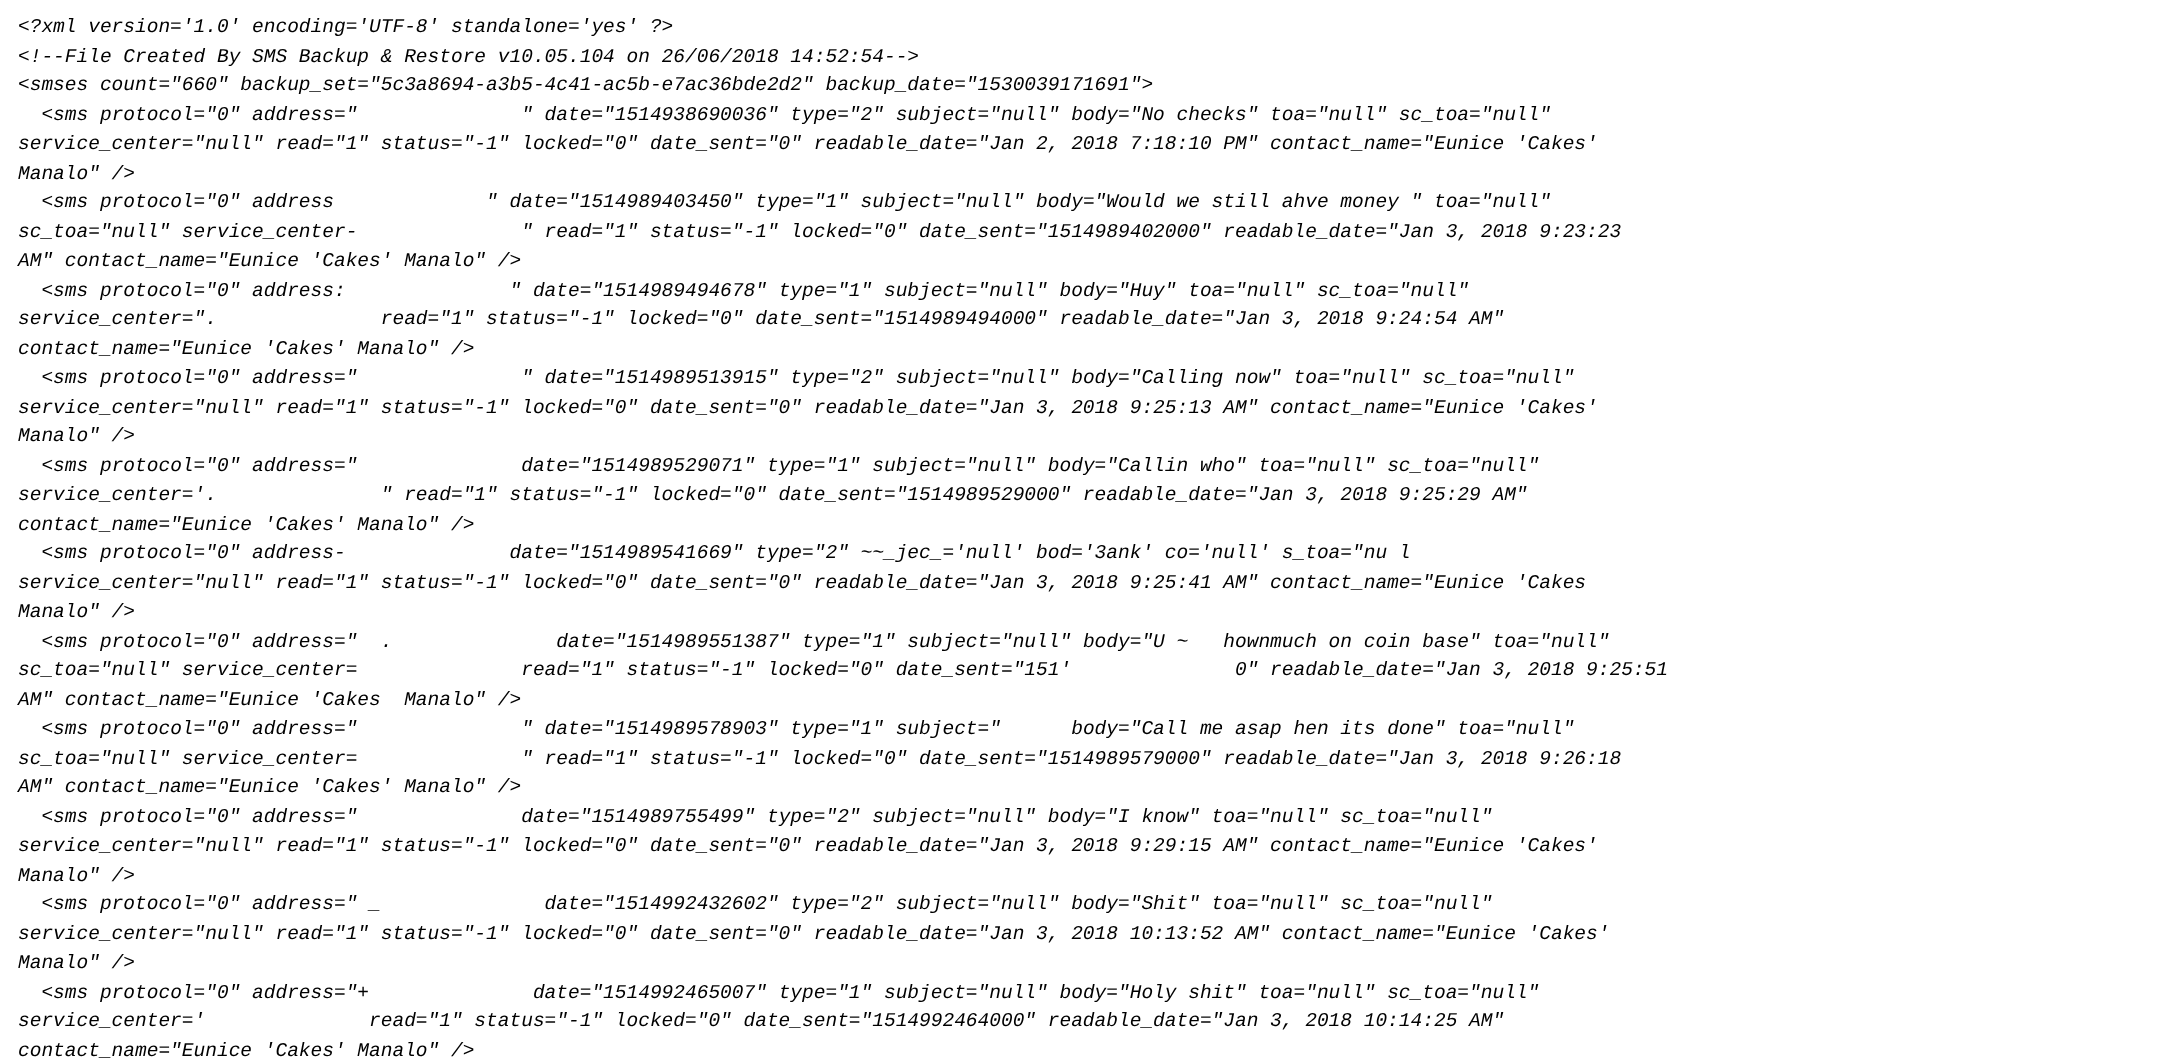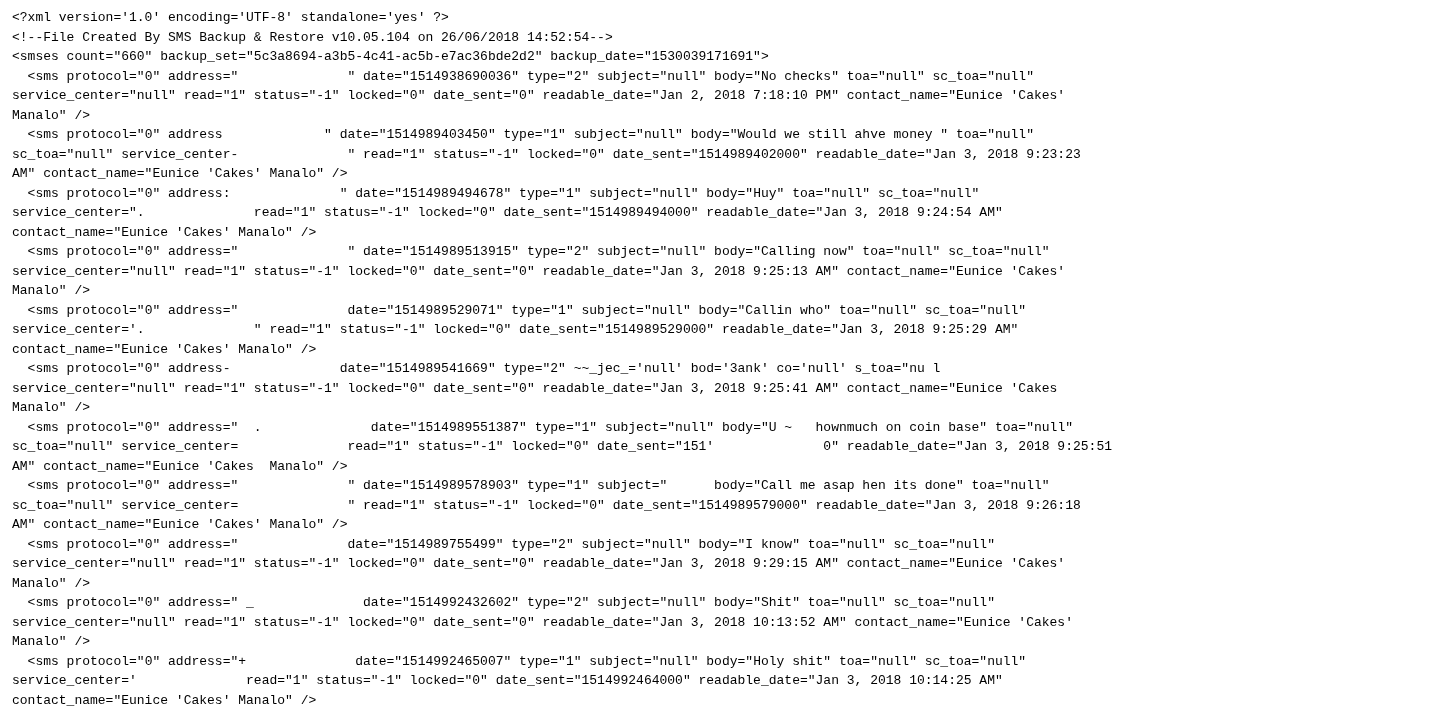--- a/index.html
+++ b/index.html
@@ -14,20 +14,21 @@
       color: #000000;
       padding: 8px 12px;
       line-height: 1.5;
       width: 1456px;
       min-height: 709px;
       overflow: auto;
     }
     .xml-content {
       white-space: pre-wrap;
       word-break: break-all;
+      font-style: italic;
     }
     .line {
       display: block;
     }
   </style>
 </head>
 <body>
 
 <div class="xml-content" id="xml-output"><span class="line">&lt;?xml version='1.0' encoding='UTF-8' standalone='yes' ?&gt;</span><span class="line">&lt;!--File Created By SMS Backup &amp; Restore v10.05.104 on 26/06/2018 14:52:54--&gt;</span><span class="line">&lt;smses count="660" backup_set="5c3a8694-a3b5-4c41-ac5b-e7ac36bde2d2" backup_date="1530039171691"&gt;</span><span class="line">  &lt;sms protocol="0" address="              " date="1514938690036" type="2" subject="null" body="No checks" toa="null" sc_toa="null"</span><span class="line">service_center="null" read="1" status="-1" locked="0" date_sent="0" readable_date="Jan 2, 2018 7:18:10 PM" contact_name="Eunice 'Cakes'</span><span class="line">Manalo" /&gt;</span><span class="line">  &lt;sms protocol="0" address             " date="1514989403450" type="1" subject="null" body="Would we still ahve money " toa="null"</span><span class="line">sc_toa="null" service_center-              " read="1" status="-1" locked="0" date_sent="1514989402000" readable_date="Jan 3, 2018 9:23:23</span><span class="line">AM" contact_name="Eunice 'Cakes' Manalo" /&gt;</span><span class="line">  &lt;sms protocol="0" address:              " date="1514989494678" type="1" subject="null" body="Huy" toa="null" sc_toa="null"</span><span class="line">service_center=".              read="1" status="-1" locked="0" date_sent="1514989494000" readable_date="Jan 3, 2018 9:24:54 AM"</span><span class="line">contact_name="Eunice 'Cakes' Manalo" /&gt;</span><span class="line">  &lt;sms protocol="0" address="              " date="1514989513915" type="2" subject="null" body="Calling now" toa="null" sc_toa="null"</span><span class="line">service_center="null" read="1" status="-1" locked="0" date_sent="0" readable_date="Jan 3, 2018 9:25:13 AM" contact_name="Eunice 'Cakes'</span><span class="line">Manalo" /&gt;</span><span class="line">  &lt;sms protocol="0" address="              date="1514989529071" type="1" subject="null" body="Callin who" toa="null" sc_toa="null"</span><span class="line">service_center='.              " read="1" status="-1" locked="0" date_sent="1514989529000" readable_date="Jan 3, 2018 9:25:29 AM"</span><span class="line">contact_name="Eunice 'Cakes' Manalo" /&gt;</span><span class="line">  &lt;sms protocol="0" address-              date="1514989541669" type="2" ~~_jec_='null' bod='3ank' co='null' s_toa="nu l</span><span class="line">service_center="null" read="1" status="-1" locked="0" date_sent="0" readable_date="Jan 3, 2018 9:25:41 AM" contact_name="Eunice 'Cakes</span><span class="line">Manalo" /&gt;</span><span class="line">  &lt;sms protocol="0" address="  .              date="1514989551387" type="1" subject="null" body="U ~   hownmuch on coin base" toa="null"</span><span class="line">sc_toa="null" service_center=              read="1" status="-1" locked="0" date_sent="151'              0" readable_date="Jan 3, 2018 9:25:51</span><span class="line">AM" contact_name="Eunice 'Cakes  Manalo" /&gt;</span><span class="line">  &lt;sms protocol="0" address="              " date="1514989578903" type="1" subject="      body="Call me asap hen its done" toa="null"</span><span class="line">sc_toa="null" service_center=              " read="1" status="-1" locked="0" date_sent="1514989579000" readable_date="Jan 3, 2018 9:26:18</span><span class="line">AM" contact_name="Eunice 'Cakes' Manalo" /&gt;</span><span class="line">  &lt;sms protocol="0" address="              date="1514989755499" type="2" subject="null" body="I know" toa="null" sc_toa="null"</span><span class="line">service_center="null" read="1" status="-1" locked="0" date_sent="0" readable_date="Jan 3, 2018 9:29:15 AM" contact_name="Eunice 'Cakes'</span><span class="line">Manalo" /&gt;</span><span class="line">  &lt;sms protocol="0" address=" _              date="1514992432602" type="2" subject="null" body="Shit" toa="null" sc_toa="null"</span><span class="line">service_center="null" read="1" status="-1" locked="0" date_sent="0" readable_date="Jan 3, 2018 10:13:52 AM" contact_name="Eunice 'Cakes'</span><span class="line">Manalo" /&gt;</span><span class="line">  &lt;sms protocol="0" address="+              date="1514992465007" type="1" subject="null" body="Holy shit" toa="null" sc_toa="null"</span><span class="line">service_center='              read="1" status="-1" locked="0" date_sent="1514992464000" readable_date="Jan 3, 2018 10:14:25 AM"</span><span class="line">contact_name="Eunice 'Cakes' Manalo" /&gt;</span></div>
 

